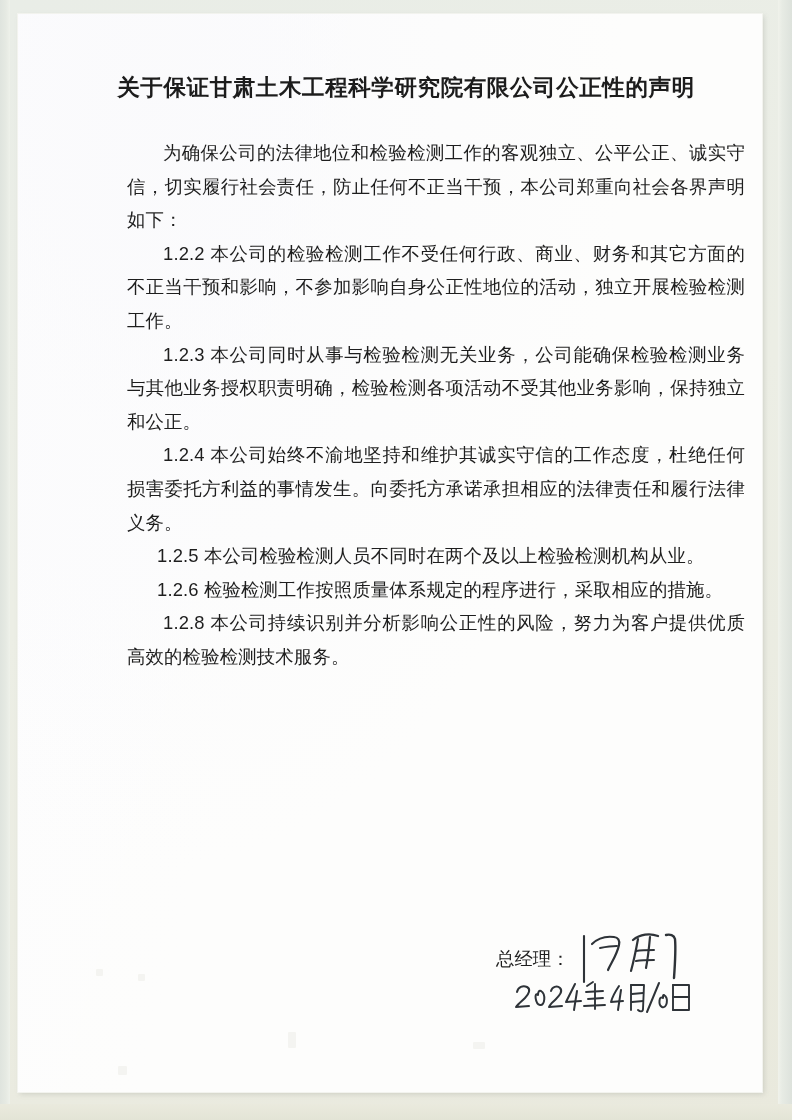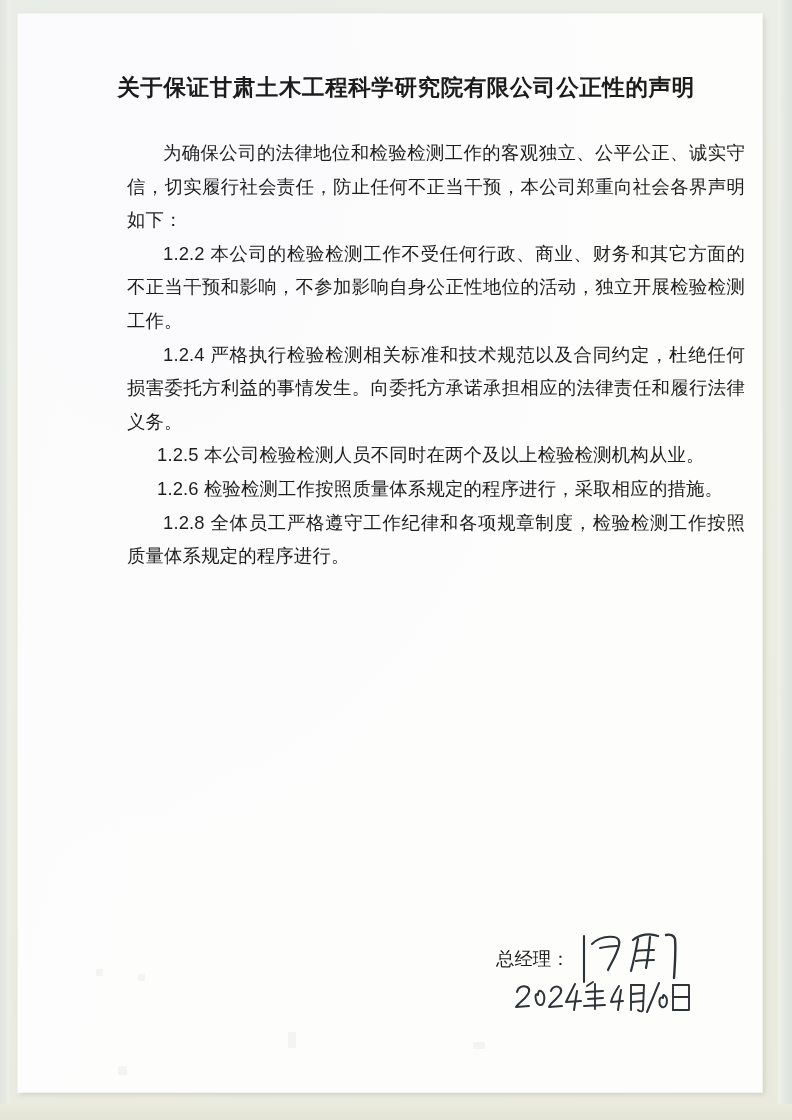--- a/index.html
+++ b/index.html
@@ -168,24 +168,25 @@
       <span class="speck" style="left:455px; top:1028px; width:12px; height:7px;"></span>
       <span class="speck" style="left:100px; top:1052px; width:9px; height:9px;"></span>
       <span class="speck" style="left:78px; top:955px; width:7px; height:7px;"></span>
       <span class="speck" style="left:120px; top:960px; width:7px; height:7px;"></span>
 
       <div id="doc-title">关于保证甘肃土木工程科学研究院有限公司公正性的声明</div>
 
       <div id="body-text">
         <p class="para">为确保公司的法律地位和检验检测工作的客观独立、公平公正、诚实守信，切实履行社会责任，防止任何不正当干预，本公司郑重向社会各界声明如下：</p>
         <p class="para">1.2.2 本公司的检验检测工作不受任何行政、商业、财务和其它方面的不正当干预和影响，不参加影响自身公正性地位的活动，独立开展检验检测工作。</p>
-        <p class="para">1.2.4 严格执行检验检测相关标准和技术规范以及合同约定，杜绝任何损害委托方利益的事情发生。向委托方承诺承担相应的法律责任和履行法律义务。</p>
+        <p class="para">1.2.3 本公司同时从事与检验检测无关业务，公司能确保检验检测业务与其他业务授权职责明确，检验检测各项活动不受其他业务影响，保持独立和公正。</p>
+        <p class="para">1.2.4 本公司始终不渝地坚持和维护其诚实守信的工作态度，杜绝任何损害委托方利益的事情发生。向委托方承诺承担相应的法律责任和履行法律义务。</p>
         <p class="para tight">1.2.5 本公司检验检测人员不同时在两个及以上检验检测机构从业。</p>
         <p class="para tight">1.2.6 检验检测工作按照质量体系规定的程序进行，采取相应的措施。</p>
-        <p class="para">1.2.8 全体员工严格遵守工作纪律和各项规章制度，检验检测工作按照质量体系规定的程序进行。</p>
+        <p class="para">1.2.8 本公司持续识别并分析影响公正性的风险，努力为客户提供优质高效的检验检测技术服务。</p>
       </div>
 
       <div id="signature-block">
 
         <div id="signer-line">
           <span id="signer-label">总经理：</span>
 
           <span id="signature-mark">
             <svg width="130" height="56" viewBox="0 0 130 56" aria-hidden="true">
               <path class="hw-stroke" stroke-width="2.1" d="M6,6 L6,52"></path>

